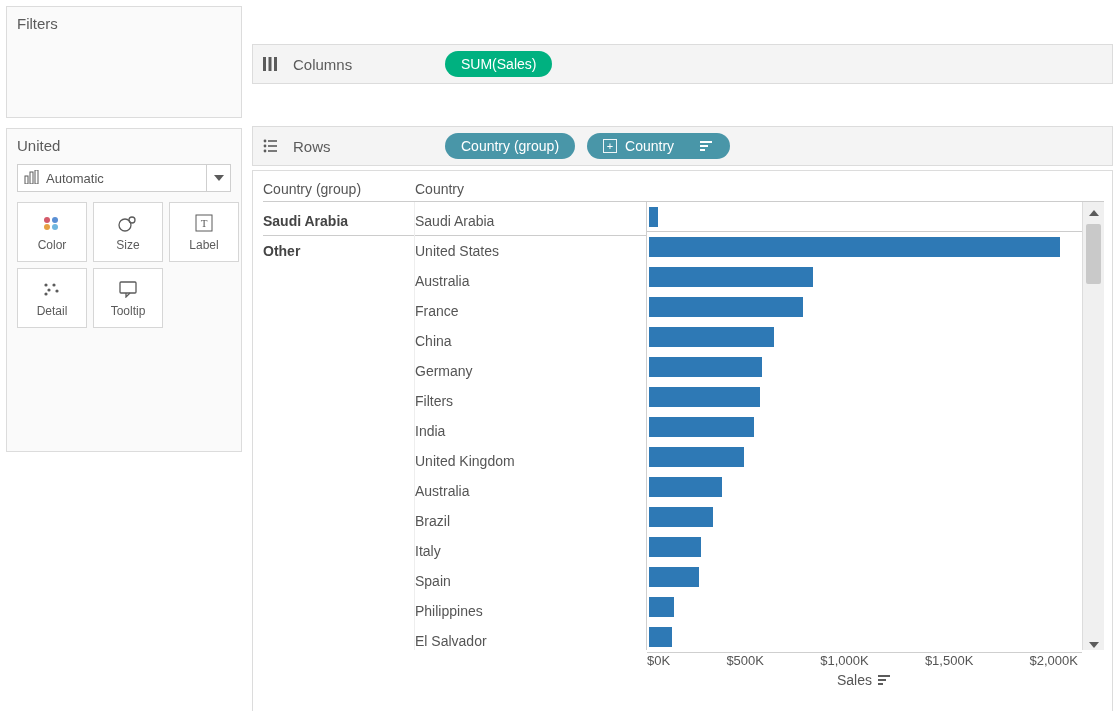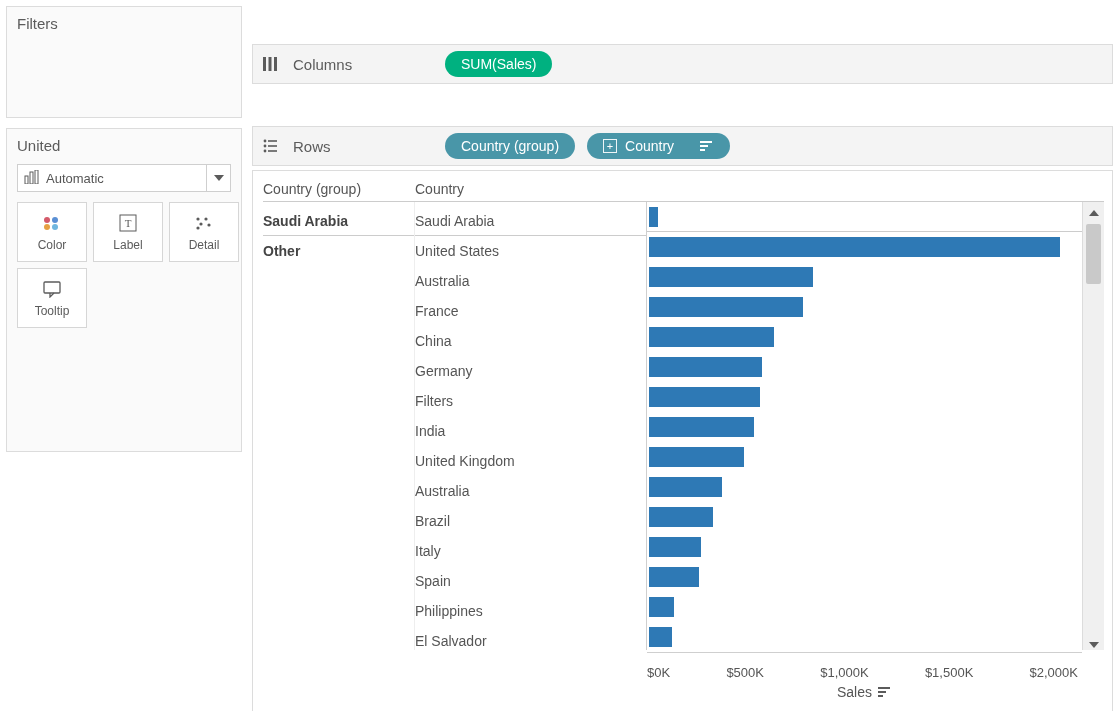--- a/index.html
+++ b/index.html
@@ -119,21 +119,21 @@
   }
   .sb-arrow { height:22px; display:flex; align-items:center; justify-content:center; width:100%; color:#555; }
   .sb-track { flex:1; width:100%; position:relative; }
   .sb-thumb { position:absolute; left:3px; right:3px; top:0; height:60px; background:#c9c9c9; border-radius:2px; }
 
   .axis {
     display: grid;
     grid-template-columns: 152px 232px 1fr 22px;
     margin-top: 2px;
   }
-  .axis-ticks { display:flex; justify-content:space-between; font-size:13px; color:#555; padding: 12px 4px 0 0; border-top: 1px solid #cfcfcf;}
+  .axis-ticks { display:flex; justify-content:space-between; font-size:13px; color:#555; padding: 0 4px 0 0; border-top: 1px solid #cfcfcf;}
   .axis-title { text-align:center; font-size:14px; color:#555; padding-top:4px; display:flex; justify-content:center; align-items:center; gap:6px;}
 
   .sort-glyph { display:inline-flex; }
 
 </style>
 </head>
 <body>
 
 <div class="root">
   <div class="left-col">
@@ -166,20 +166,29 @@
         <div class="mark-card">
           <span class="mc-icon">
             <svg width="20" height="18">
                 <circle cx="5" cy="6" r="3" fill="#d45a6a"></circle>
                 <circle cx="13" cy="6" r="3" fill="#5a8fd4"></circle>
                 <circle cx="5" cy="13" r="3" fill="#e6a043"></circle>
                 <circle cx="13" cy="13" r="3" fill="#6fb6df"></circle>
               </svg>
           </span>
           <span>Color</span>
+        </div>
+        <div class="mark-card">
+          <span class="mc-icon">
+            <svg width="22" height="18">
+                <circle cx="8" cy="11" r="6" fill="none" stroke="#5b5b5b" stroke-width="1.3"></circle>
+                <circle cx="15" cy="6" r="3" fill="none" stroke="#5b5b5b" stroke-width="1.3"></circle>
+              </svg>
+          </span>
+          <span>Size</span>
         </div>
         <div class="mark-card">
           <span class="mc-icon">
             <svg width="18" height="18">
                 <rect x="1" y="1" width="16" height="16" fill="none" stroke="#5b5b5b"></rect>
                 <text x="9" y="13" text-anchor="middle" font-size="11" fill="#5b5b5b" font-family="Georgia, serif">T</text>
               </svg>
           </span>
           <span>Label</span>
         </div>

